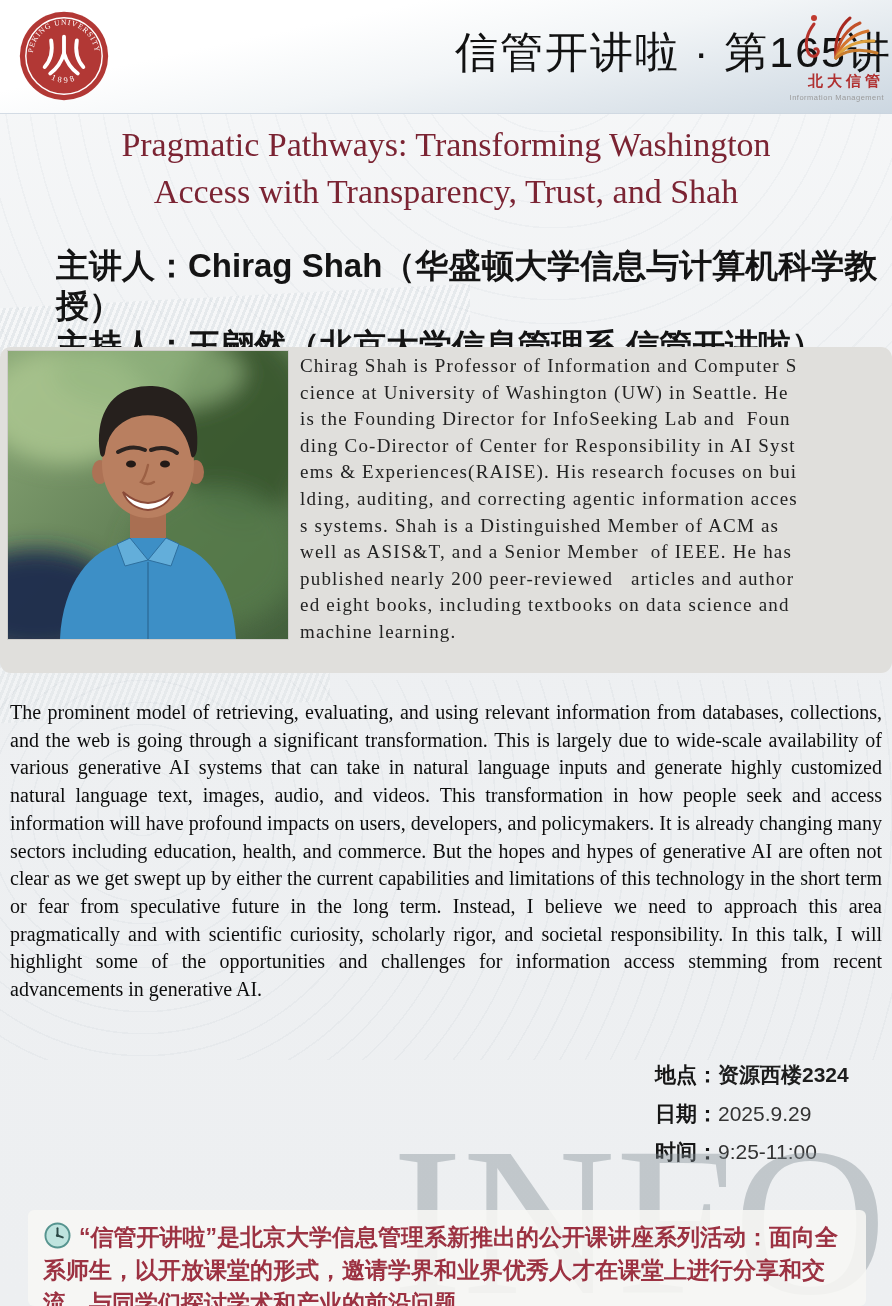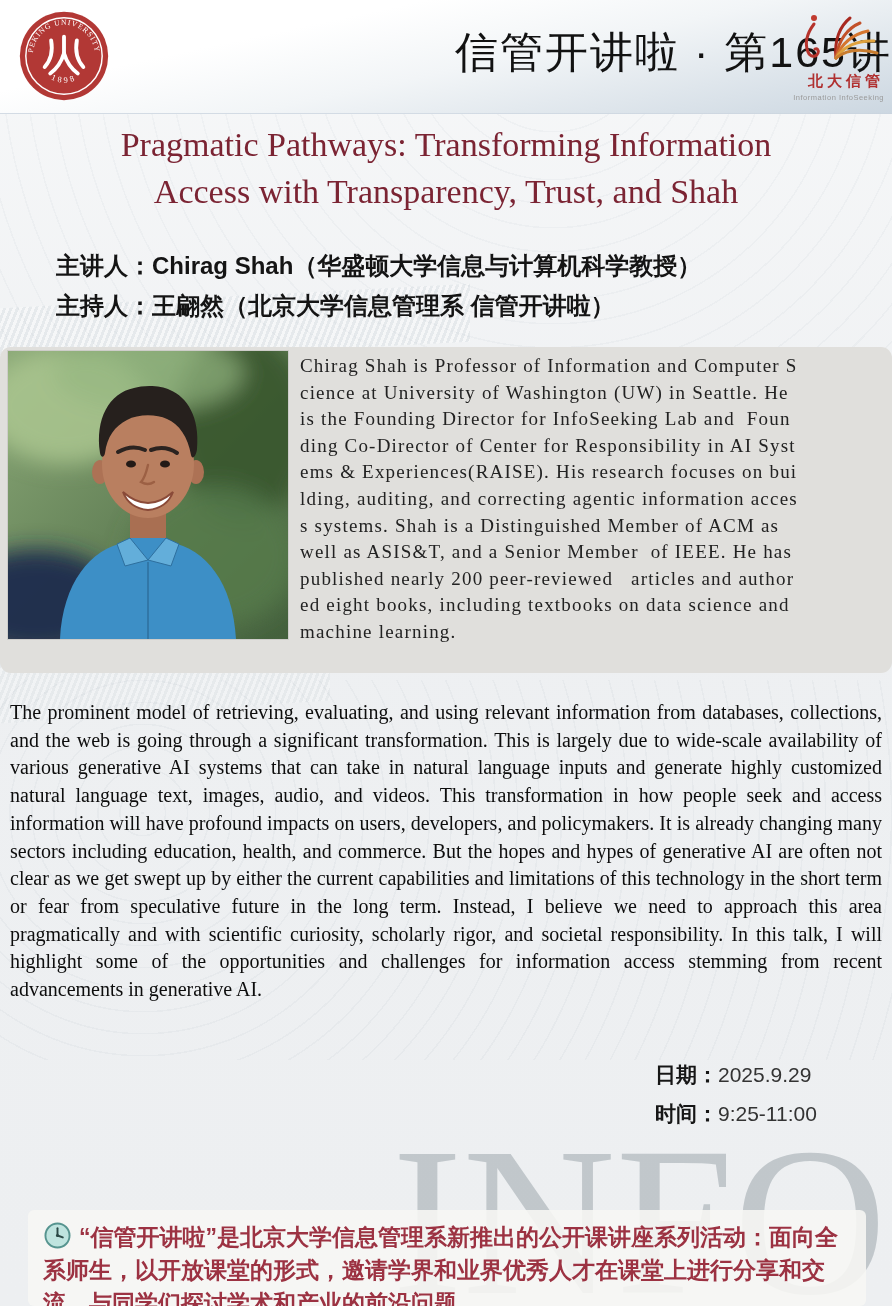--- a/index.html
+++ b/index.html
@@ -30,21 +30,21 @@
   .seal{position:absolute;left:18px;top:10px;width:92px;height:92px;}
   .series-title{position:absolute;left:0;top:24px;width:892px;text-align:right;
     font-size:43px;font-weight:400;color:#121212;letter-spacing:2px;margin:0;}
   .im-logo{position:absolute;right:8px;top:12px;width:118px;text-align:right;}
   .im-logo-cn{display:block;font-size:15px;font-weight:700;color:#b03030;letter-spacing:4px;margin-top:0px;}
   .im-logo-en{display:block;font-size:7.5px;color:#9a9a9a;letter-spacing:.5px;margin-top:2px;}
   
   .talk-title{position:absolute;left:0;top:121px;width:892px;text-align:center;
     font-family:"Liberation Serif",serif;color:#7b2433;font-size:34px;line-height:47px;font-weight:500;}
   
-  .speakers{position:absolute;left:56px;top:246px;font-size:24px;font-weight:700;color:#141414;line-height:40px;}
+  .speakers{position:absolute;left:56px;top:246px;font-size:33px;font-weight:700;color:#141414;line-height:40px;}
   
   .bio-band{position:absolute;left:0;top:347px;width:892px;height:326px;background:#e0dfdc;border-radius:11px;}
   .photo{position:absolute;left:8px;top:4px;width:280px;height:288px;box-shadow:0 0 0 1px rgba(0,0,0,.08);}
   .bio-text{position:absolute;left:300px;top:6px;width:582px;
     font-family:"Liberation Serif",serif;font-size:19px;line-height:26.6px;
     letter-spacing:1.2px;color:#222;white-space:pre-wrap;}
   
   .abstract{position:absolute;left:10px;top:699px;width:872px;
     font-family:Liberation Serif, serif;font-size:20px;line-height:27.7px;color:#0d0d0d;
     text-align:justify;}
@@ -106,26 +106,26 @@
         <path d="M30,12 C24,20 20,30 24,40 C26,45 32,46 34,41 C35,38 33,36 31,37" stroke="#b5332c" stroke-width="3" fill="none" stroke-linecap="round"></path>
         <g stroke-width="3" fill="none" stroke-linecap="round">
           <path d="M52,46 C50,28 56,14 66,6" stroke="#a8281f"></path>
           <path d="M52,46 C54,28 64,16 76,11" stroke="#c2512a"></path>
           <path d="M52,46 C58,30 70,22 84,19" stroke="#d5752e"></path>
           <path d="M52,46 C60,34 74,28 90,29" stroke="#dfa23d"></path>
           <path d="M52,46 C62,38 76,36 93,41" stroke="#c97d2f"></path>
         </g>
       </svg>
       <span class="im-logo-cn">北大信管</span>
-      <span class="im-logo-en">Information InfoSeeking</span>
+      <span class="im-logo-en">Information Management</span>
     </div>
   </div>
 
   <div class="talk-title">
-    <div>Pragmatic Pathways: Transforming Information</div>
+    <div>Pragmatic Pathways: Transforming Washington</div>
     <div>Access with Transparency, Trust, and Shah</div>
   </div>
 
   <div class="speakers">
     <div>主讲人：Chirag Shah（华盛顿大学信息与计算机科学教授）</div>
     <div>主持人：王翩然（北京大学信息管理系 信管开讲啦）</div>
   </div>
 
   <div class="bio-band">
 
@@ -176,20 +176,23 @@
 well as ASIS&amp;T, and a Senior Member  of IEEE. He has
 published nearly 200 peer-reviewed   articles and author
 ed eight books, including textbooks on data science and
 machine learning.</div>
   </div>
 
   <div class="abstract">The prominent model of retrieving, evaluating, and using relevant information from databases, collections, and the web is going through a significant transformation. This is largely due to wide-scale availability of various generative AI systems that can take in natural language inputs and generate highly customized natural language text, images, audio, and videos. This transformation in how people seek and access information will have profound impacts on users, developers, and policymakers. It is already changing many sectors including education, health, and commerce. But the hopes and hypes of generative AI are often not clear as we get swept up by either the current capabilities and limitations of this technology in the short term or fear from speculative future in the long term. Instead, I believe we need to approach this area pragmatically and with scientific curiosity, scholarly rigor, and societal responsibility. In this talk, I will highlight some of the opportunities and challenges for information access stemming from recent advancements in generative AI.</div>
 
   <div class="logistics">
     <div class="row">
+      <span class="lbl">地点：</span><span class="val">资源西楼2324</span>
+    </div>
+    <div class="row">
       <span class="lbl">日期：</span><span class="val light">2025.9.29</span>
     </div>
     <div class="row">
       <span class="lbl">时间：</span><span class="val light">9:25-11:00</span>
     </div>
   </div>
 
   <div class="watermark">INFO</div>
 
   <div class="footer-panel">

